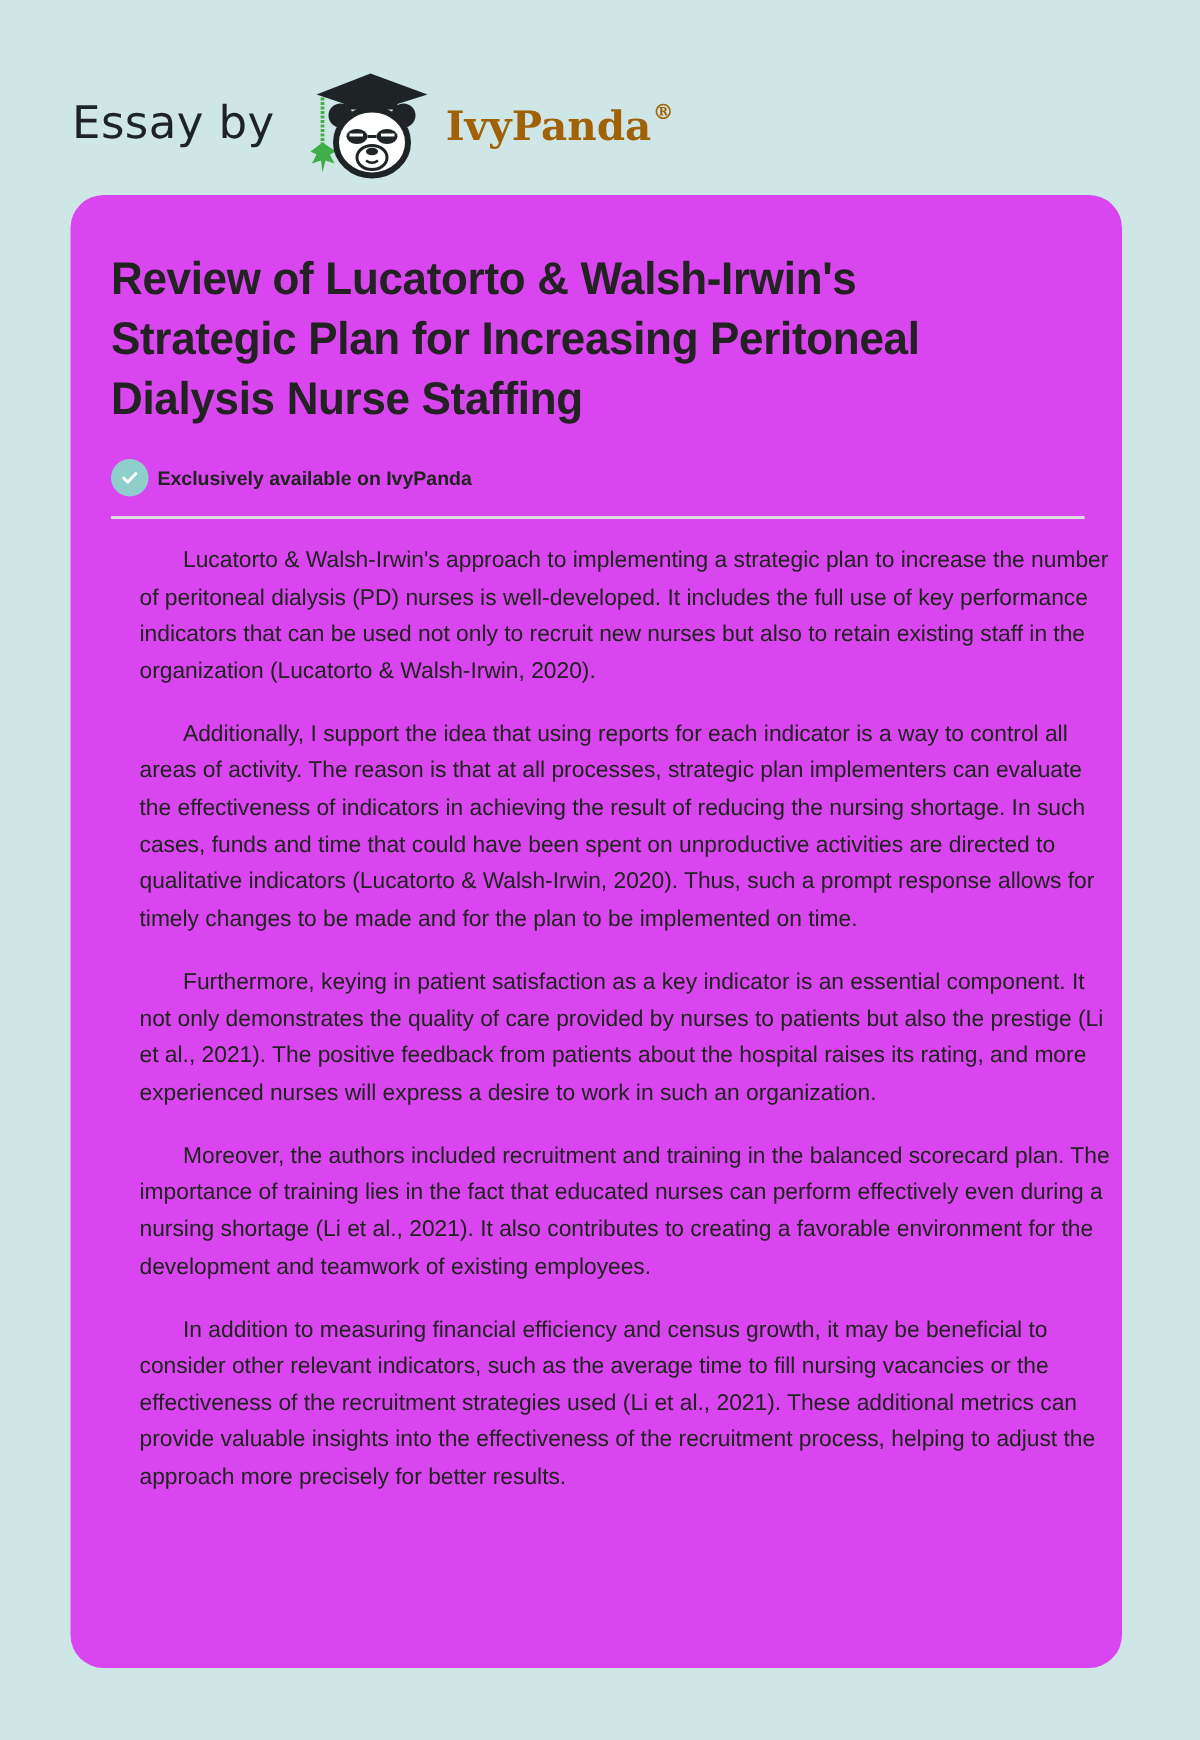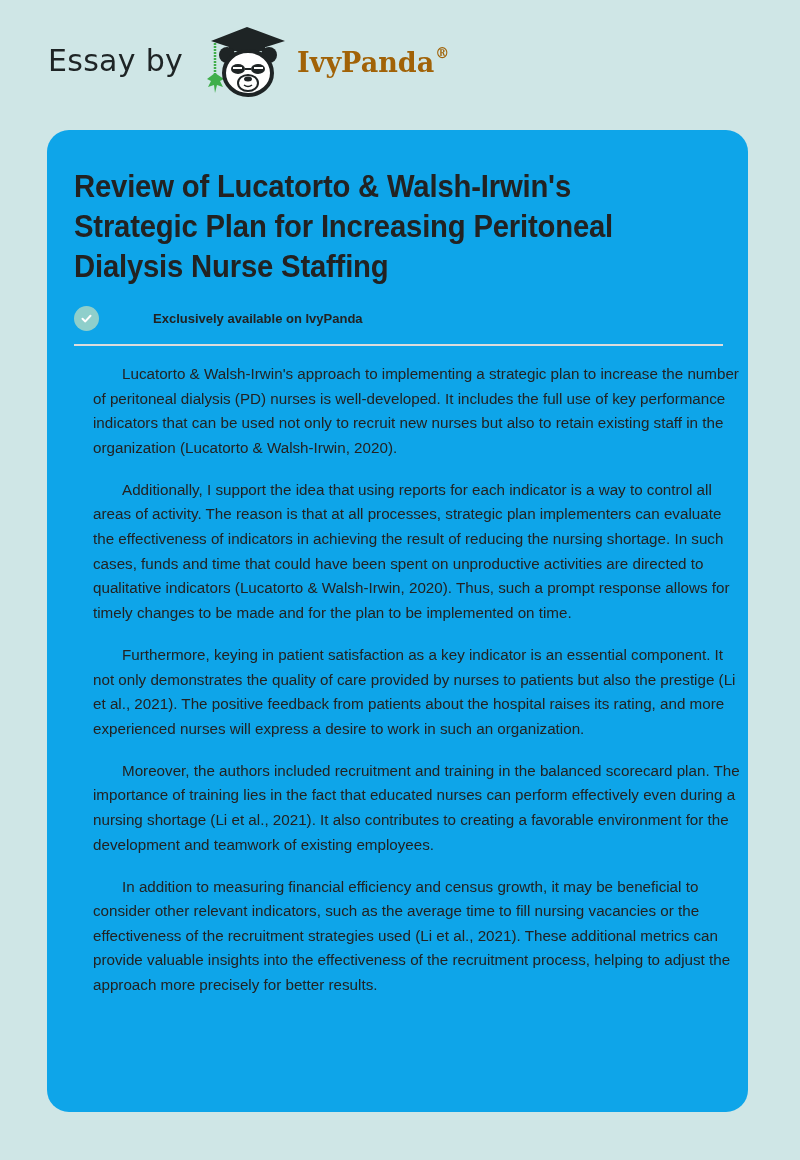--- a/index.html
+++ b/index.html
@@ -5,52 +5,52 @@
     html, body { margin: 0; padding: 0; }
     body {
       width: 800px; height: 1160px;
       background: #cfe6e6;
       position: relative;
       overflow: hidden;
       font-family: "Liberation Sans", sans-serif;
       color: #1f1f1f;
     }
     .brand {
-      position: absolute; left: 48px; top: 24px;
+      position: absolute; left: 48px; top: 46px;
       height: 76px; display: flex; align-items: center; text-align: center;
     }
     .brand-prefix {
       font-family: "DejaVu Sans", sans-serif;
       font-size: 30px; color: #1e2425; letter-spacing: 0.3px;
       margin-right: 20px; position: relative; top: -2px;
     }
     .brand-logo { width: 88px; height: 78px; margin-right: 6px; }
     .brand-name {
       font-family: "DejaVu Serif", serif;
       font-weight: bold; font-size: 27px; color: #a16207;
       position: relative; top: 0px;
     }
     .brand-reg { font-size: 14px; vertical-align: top; position: relative; top: -2px; margin-left: 1px; }
     .card {
       position: absolute; left: 47px; top: 130px;
       width: 701px; height: 982px;
-      background: #0ea5e9;
+      background: #d946ef;
       border-radius: 22px;
     }
     .title {
       position: absolute; left: 27px; top: 36px; width: 650px;
       margin: 0;
       font-family: "Liberation Sans", sans-serif;
       font-weight: bold; font-size: 30.5px; line-height: 40px;
       color: #222222; letter-spacing: -0.2px;
       transform: scaleX(0.96); transform-origin: left top;
     }
     .exclusive {
       position: absolute; left: 27px; top: 176px;
-      display: flex; align-items: center; gap: 48px;
+      display: flex; align-items: center;
     }
     .check-badge {
       width: 25px; height: 25px; border-radius: 50%;
       background: #8fcfcb; display: flex; align-items: center; justify-content: center;
       margin-right: 6px;
     }
     .exclusive-label { font-size: 13px; font-weight: bold; color: #222; }
     .divider {
       position: absolute; left: 27px; top: 214px; width: 649px; height: 2px;
       background: #dcdcdc;

